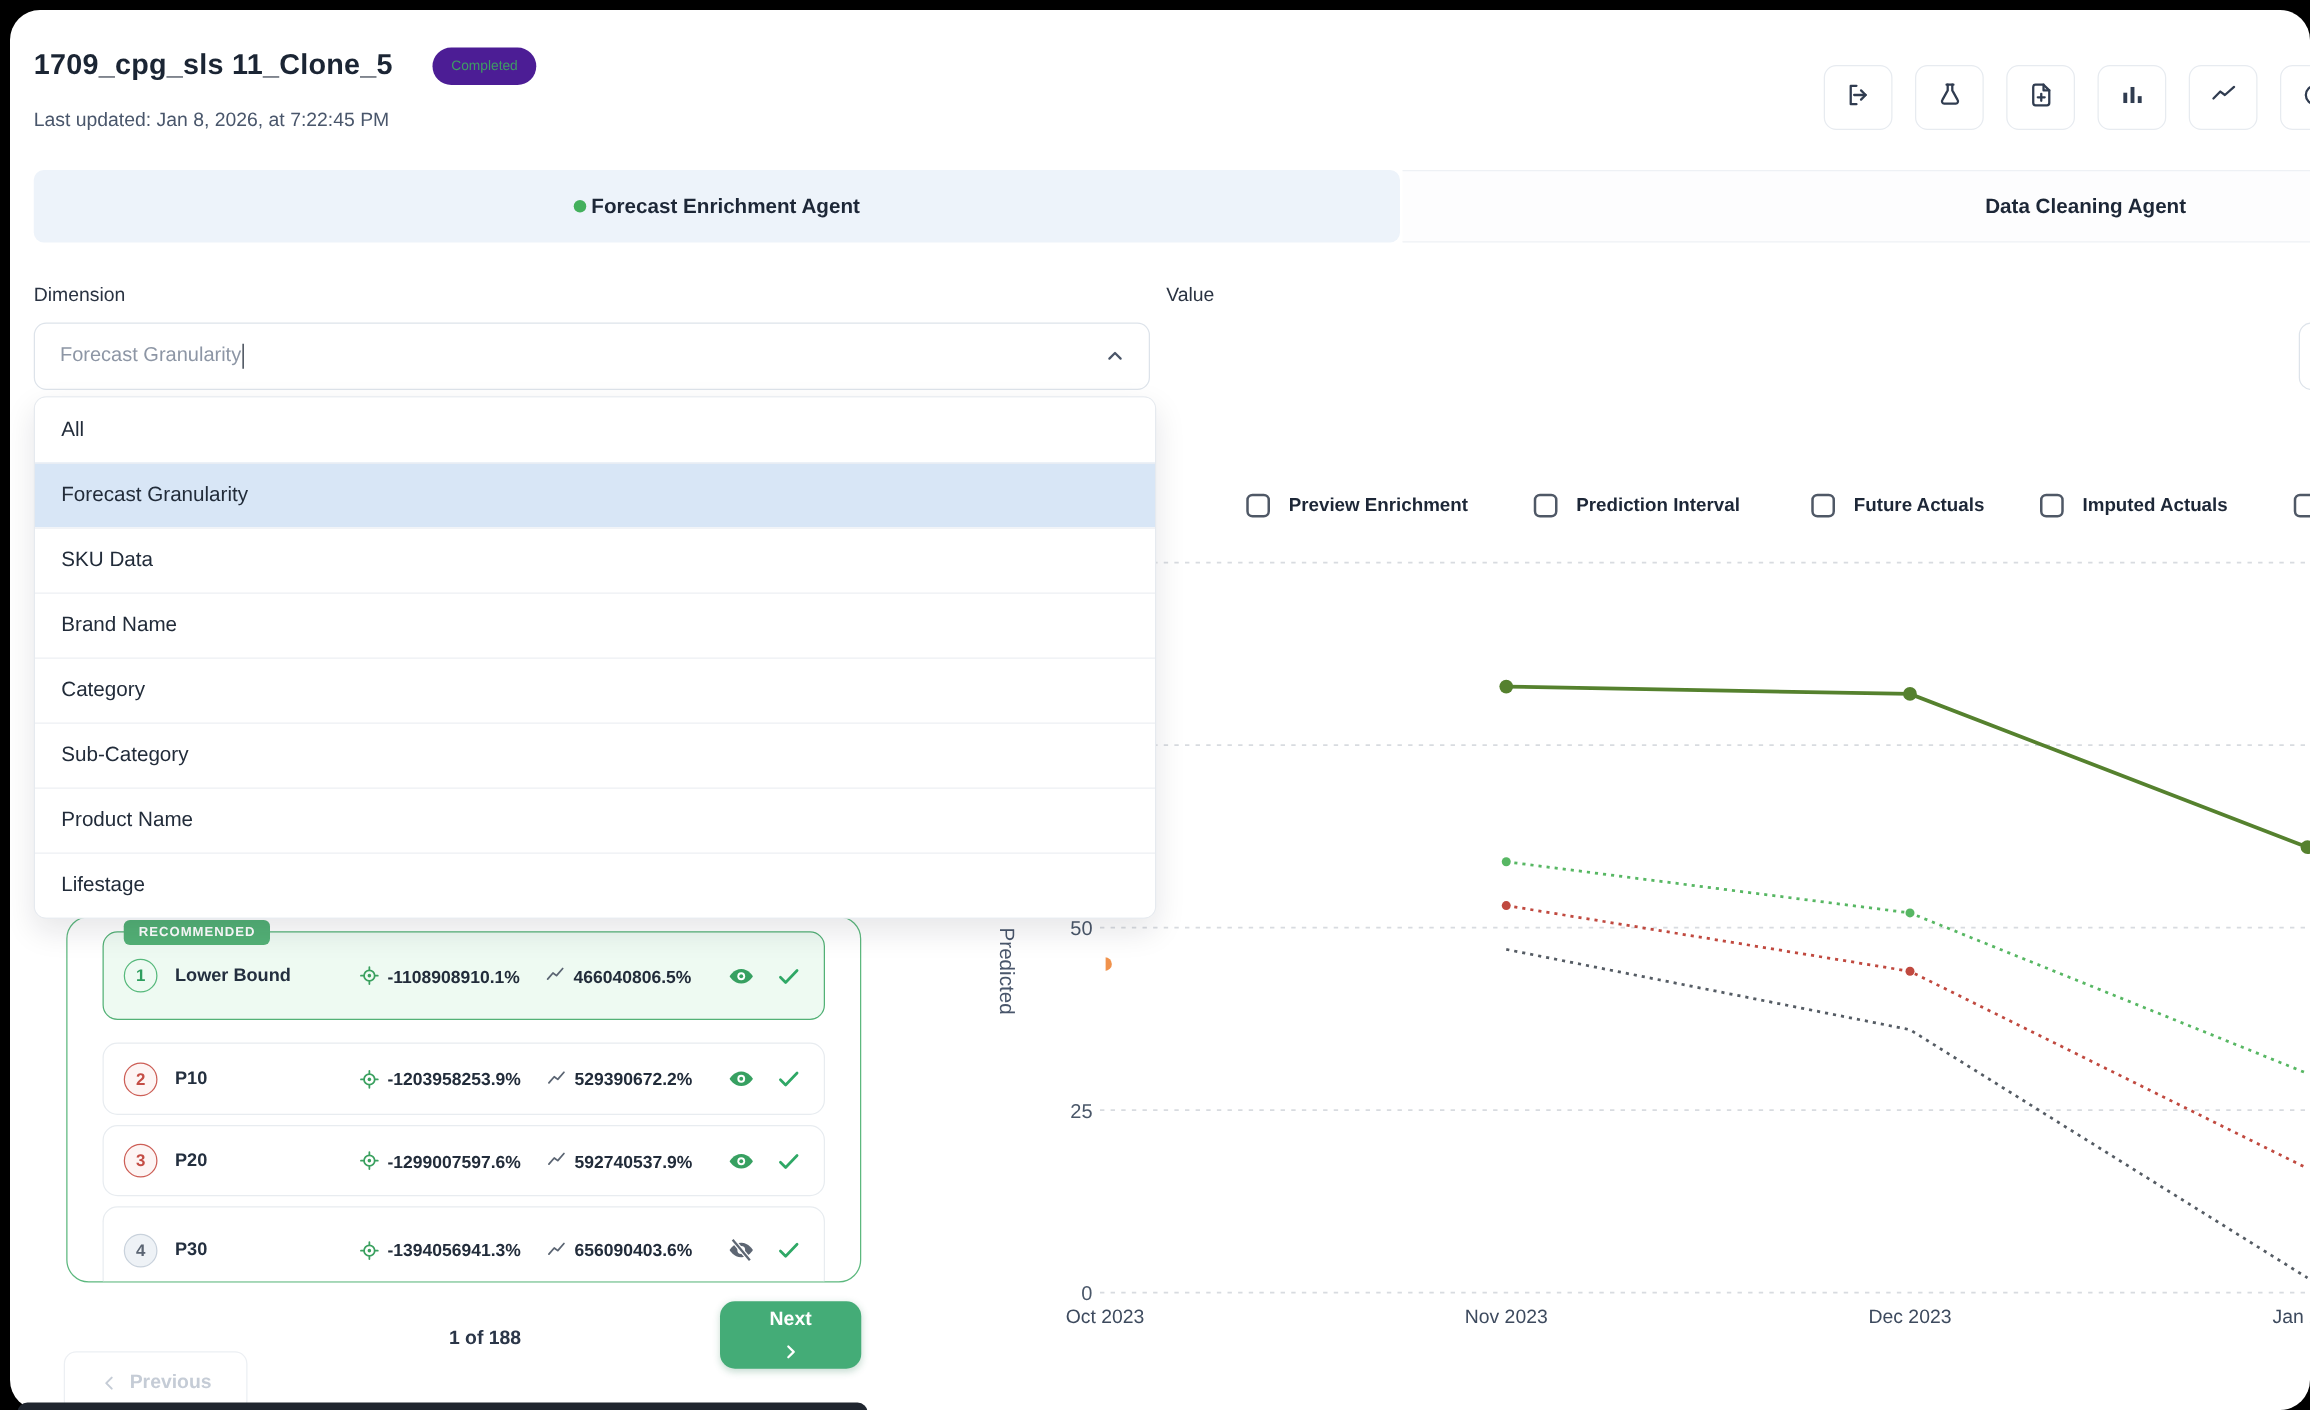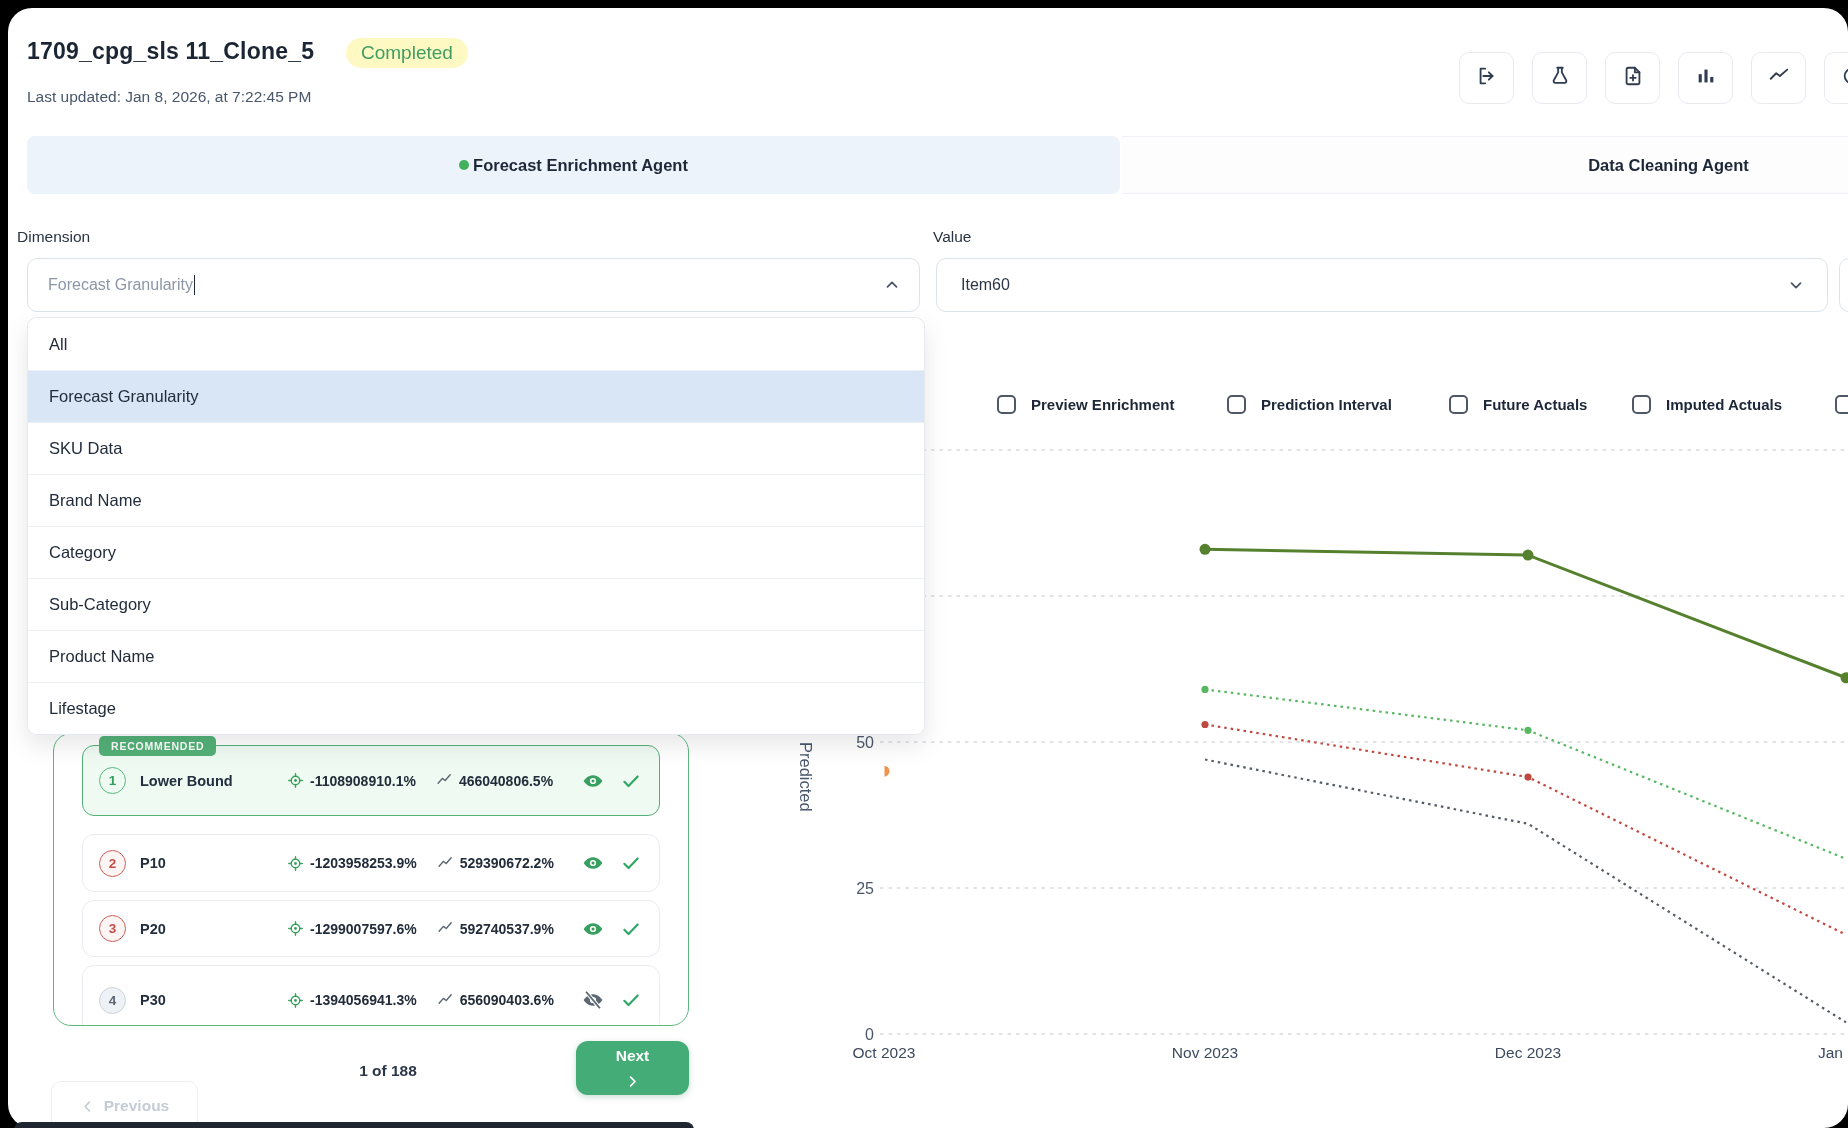--- a/index.html
+++ b/index.html
@@ -6,21 +6,21 @@
   html,body { width:1848px; height:1128px; background:#000; overflow:hidden;
     font-family:"Liberation Sans", sans-serif; }
   .page { position:relative; width:1848px; height:1128px; overflow:hidden; }
   .app-card { position:absolute; left:8px; top:8px; right:0; bottom:0;
     background:#fff; border-radius:24px; }
 
   
   .title { position:absolute; left:27px; top:38px; font-size:23px; font-weight:700;
     color:#1b2534; letter-spacing:.2px; }
   .status-badge { position:absolute; left:346px; top:38px; height:30px; padding:0 15px;
-    background:#fef9c3; color:#3f9d63; font-size:19px; font-weight:500;
+    background:#4c1d95; color:#3f9d63; font-size:11px; font-weight:500;
     border-radius:15px; display:flex; align-items:center; }
   .last-updated { position:absolute; left:27px; top:88px; font-size:15.5px; color:#49566b; }
 
   .toolbar-btn { position:absolute; top:52px; width:55px; height:52px; background:#fff;
     border:1.5px solid #e7ebf0; border-radius:10px; display:flex; align-items:center;
     justify-content:center; color:#303c50; cursor:pointer; }
   .toolbar-btn svg { width:22px; height:22px; }
 
   
   .tab { position:absolute; top:136px; height:58px; display:flex; align-items:center;
@@ -199,37 +199,29 @@
   </div>
 
   <div class="tab tab-active">
     <span class="tab-dot"></span>
     <span>Forecast Enrichment Agent</span>
   </div>
   <div class="tab tab-inactive">
     <span>Data Cleaning Agent</span>
   </div>
 
-  <div class="field-label" style="left:17px">Dimension</div>
+  <div class="field-label" style="left:27px">Dimension</div>
   <div class="field-label" style="left:933px">Value</div>
 
   <div class="combo combo-dim">
     <span class="combo-text">Forecast Granularity</span>
       <span class="caret"></span>
     <span class="combo-chevron">
         <svg viewBox="0 0 24 24" fill="none" stroke="currentColor" stroke-width="2.4" stroke-linecap="round" stroke-linejoin="round">
           <path d="M6 14.5l6-6 6 6"></path>
-        </svg>
-      </span>
-  </div>
-  <div class="combo combo-val">
-    <span class="combo-text dark">Item60</span>
-    <span class="combo-chevron">
-        <svg viewBox="0 0 24 24" fill="none" stroke="currentColor" stroke-width="2.4" stroke-linecap="round" stroke-linejoin="round">
-          <path d="M6 9.5l6 6 6-6"></path>
         </svg>
       </span>
   </div>
   <div class="combo combo-partial"></div>
 
   <div class="dropdown">
     <div class="dd-item">All</div>
     <div class="dd-item highlighted">Forecast Granularity</div>
     <div class="dd-item">SKU Data</div>
     <div class="dd-item">Brand Name</div>

